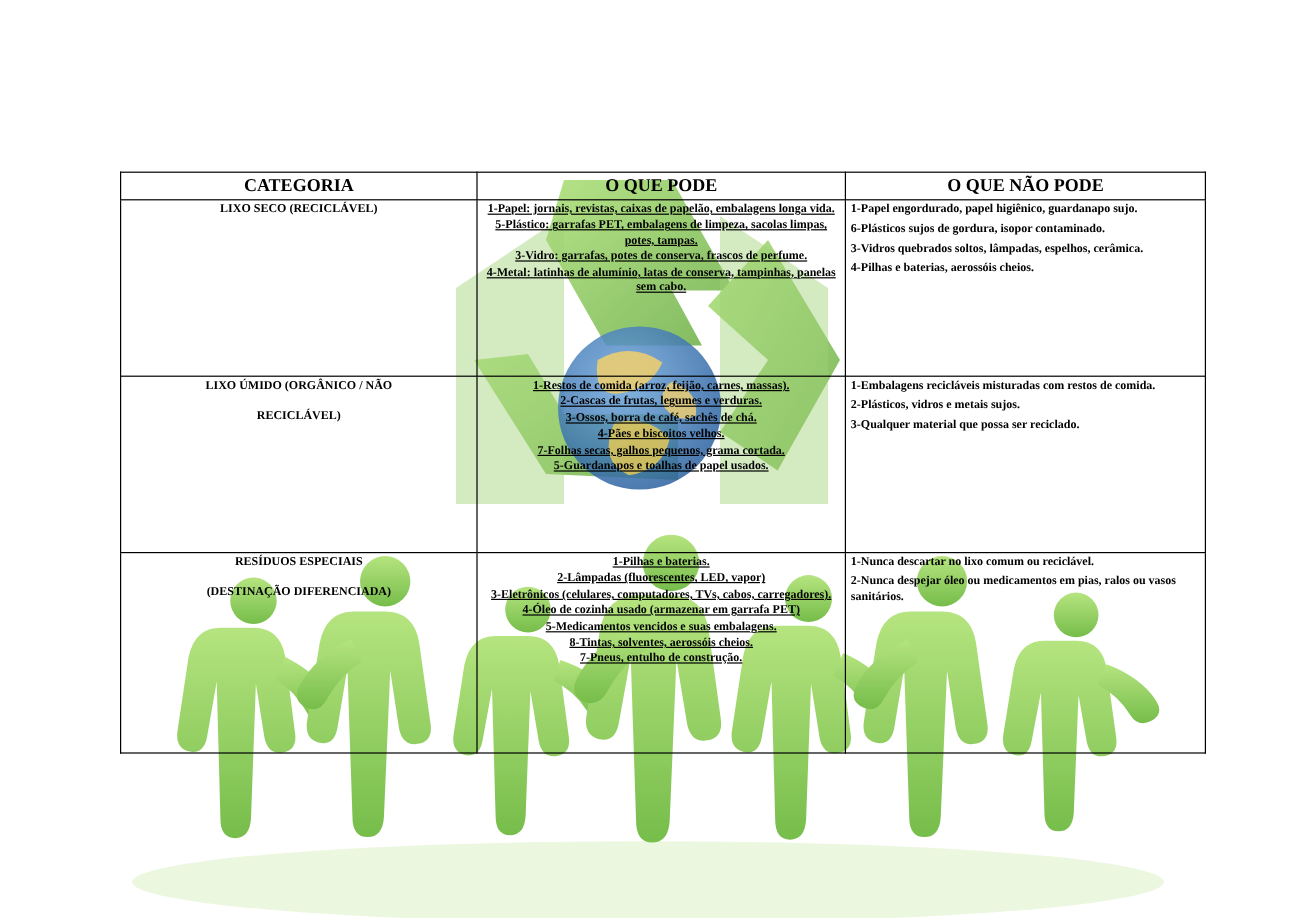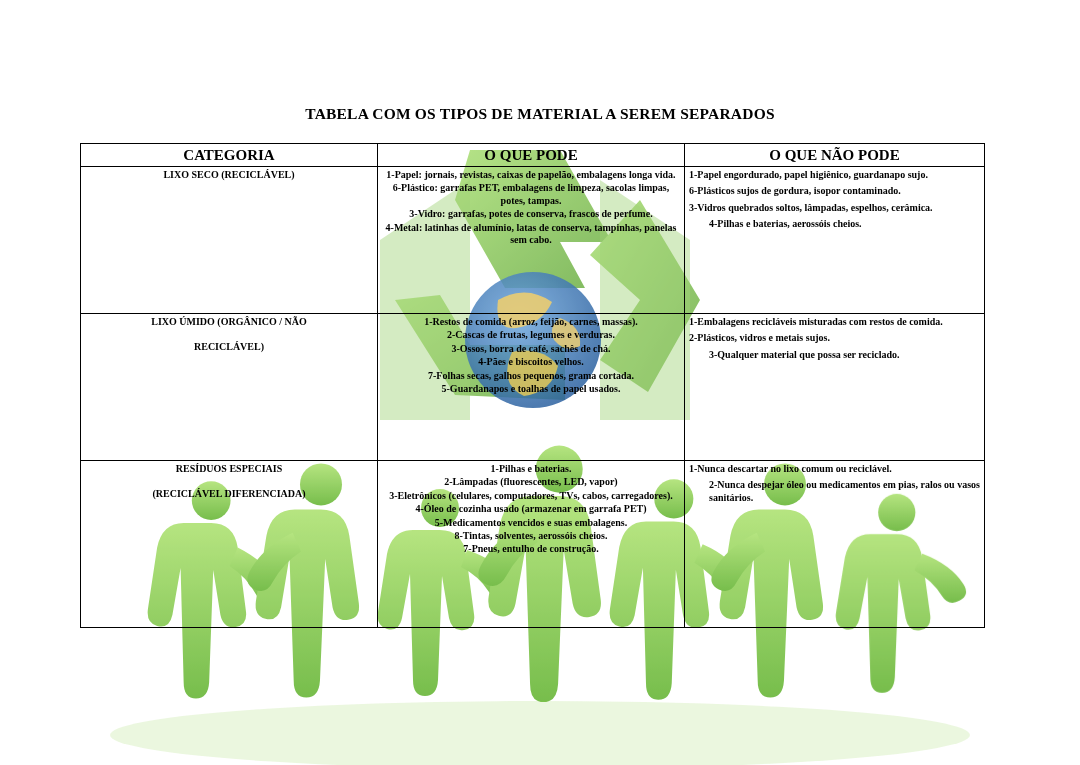--- a/index.html
+++ b/index.html
@@ -43,21 +43,21 @@
     width: 1080px;
     text-align: center;
     font-weight: bold;
     font-size: 15.5px;
     letter-spacing: 0.2px;
     color: #000;
   }
 
   #table-wrap {
     position: absolute;
-    left: 80px;
+    left: 100px;
     top: 143px;
     width: 904px;
   }
 
   table.matrix {
     border-collapse: collapse;
     width: 904px;
     table-layout: fixed;
     background: transparent;
   }
@@ -93,29 +93,30 @@
   }
   td.cat .cat-line + .cat-line {
     margin-top: 13px;
   }
   td.listcell {
     text-align: center;
   }
   td.listcell .li {
     display: block;
     margin: 0 0 1px 0;
+    text-decoration: underline;
   }
   td.rightcell {
     text-align: left;
   }
   td.rightcell .li {
     display: block;
     margin: 0 0 4px 0;
   }
-  td.rightcell .li:last-child { margin-bottom: 0; margin-left: 20px; }
+  td.rightcell .li:last-child { margin-bottom: 0; }
 
   .row-seco td { height: 140px; }
   .row-umido td { height: 140px; }
   .row-especiais td { height: 160px; border-radius: 16px; }
 </style>
 </head>
 <body>
 
 <svg id="bg-art" viewBox="0 0 1080 765" aria-hidden="true">
   <defs>
@@ -191,21 +192,20 @@
       <path d="M60 50 q22 0 26 24 l8 58 q2 14 -10 16 q-12 2 -15 -12 l-7 -40 l-4 100 q-1 16 -13 16 q-12 0 -12 -16 l-3 -102 l-8 42 q-3 14 -15 11 q-11 -3 -9 -17 l9 -56 q5 -24 26 -24 Z"></path>
       <path d="M86 70 q29 11 42 31 q7 11 -4 17 q-11 6 -18 -5 q-10 -16 -28 -26 Z"></path>
     </g>
   </g>
 
   <ellipse cx="540" cy="735" rx="430" ry="34" fill="#8fd14f" opacity="0.18"></ellipse>
 </svg>
 
 <div id="doc">
 
-  <div id="doc-title">TABELA COM OS TIPOS DE MATERIAL A SEREM SEPARADOS</div>
 
   <div id="table-wrap">
     <table class="matrix">
       <colgroup>
         <col class="c-cat">
         <col class="c-pode">
         <col class="c-naopode">
       </colgroup>
       <thead>
         <tr>
@@ -215,21 +215,21 @@
         </tr>
       </thead>
       <tbody>
 
         <tr class="row-seco">
           <td class="cat">
             <span class="cat-line">LIXO SECO (RECICLÁVEL)</span>
           </td>
           <td class="listcell">
             <span class="li">1-Papel: jornais, revistas, caixas de papelão, embalagens longa vida.</span>
-            <span class="li">6-Plástico: garrafas PET, embalagens de limpeza, sacolas limpas, potes, tampas.</span>
+            <span class="li">5-Plástico: garrafas PET, embalagens de limpeza, sacolas limpas, potes, tampas.</span>
             <span class="li">3-Vidro: garrafas, potes de conserva, frascos de perfume.</span>
             <span class="li">4-Metal: latinhas de alumínio, latas de conserva, tampinhas, panelas sem cabo.</span>
           </td>
           <td class="rightcell">
             <span class="li">1-Papel engordurado, papel higiênico, guardanapo sujo.</span>
             <span class="li">6-Plásticos sujos de gordura, isopor contaminado.</span>
             <span class="li">3-Vidros quebrados soltos, lâmpadas, espelhos, cerâmica.</span>
             <span class="li">4-Pilhas e baterias, aerossóis cheios.</span>
           </td>
         </tr>
@@ -250,21 +250,21 @@
           <td class="rightcell">
             <span class="li">1-Embalagens recicláveis misturadas com restos de comida.</span>
             <span class="li">2-Plásticos, vidros e metais sujos.</span>
             <span class="li">3-Qualquer material que possa ser reciclado.</span>
           </td>
         </tr>
 
         <tr class="row-especiais">
           <td class="cat">
             <span class="cat-line">RESÍDUOS ESPECIAIS</span>
-            <span class="cat-line">(RECICLÁVEL DIFERENCIADA)</span>
+            <span class="cat-line">(DESTINAÇÃO DIFERENCIADA)</span>
           </td>
           <td class="listcell">
             <span class="li">1-Pilhas e baterias.</span>
             <span class="li">2-Lâmpadas (fluorescentes, LED, vapor)</span>
             <span class="li">3-Eletrônicos (celulares, computadores, TVs, cabos, carregadores).</span>
             <span class="li">4-Óleo de cozinha usado (armazenar em garrafa PET)</span>
             <span class="li">5-Medicamentos vencidos e suas embalagens.</span>
             <span class="li">8-Tintas, solventes, aerossóis cheios.</span>
             <span class="li">7-Pneus, entulho de construção.</span>
           </td>

